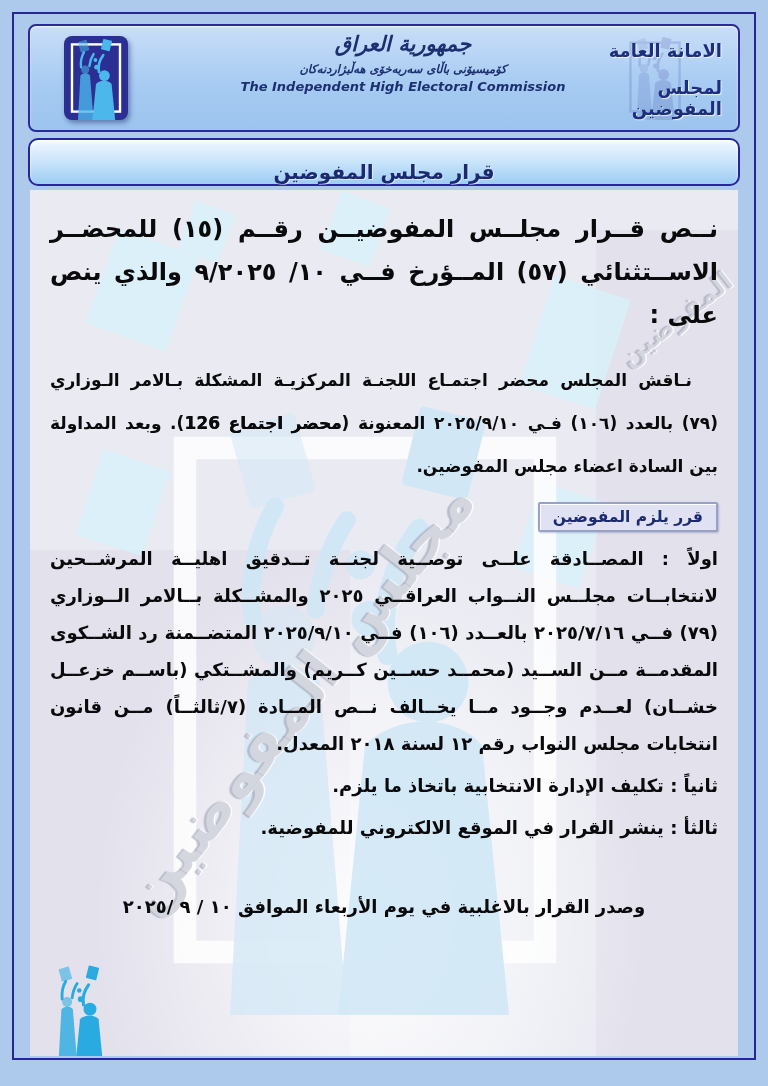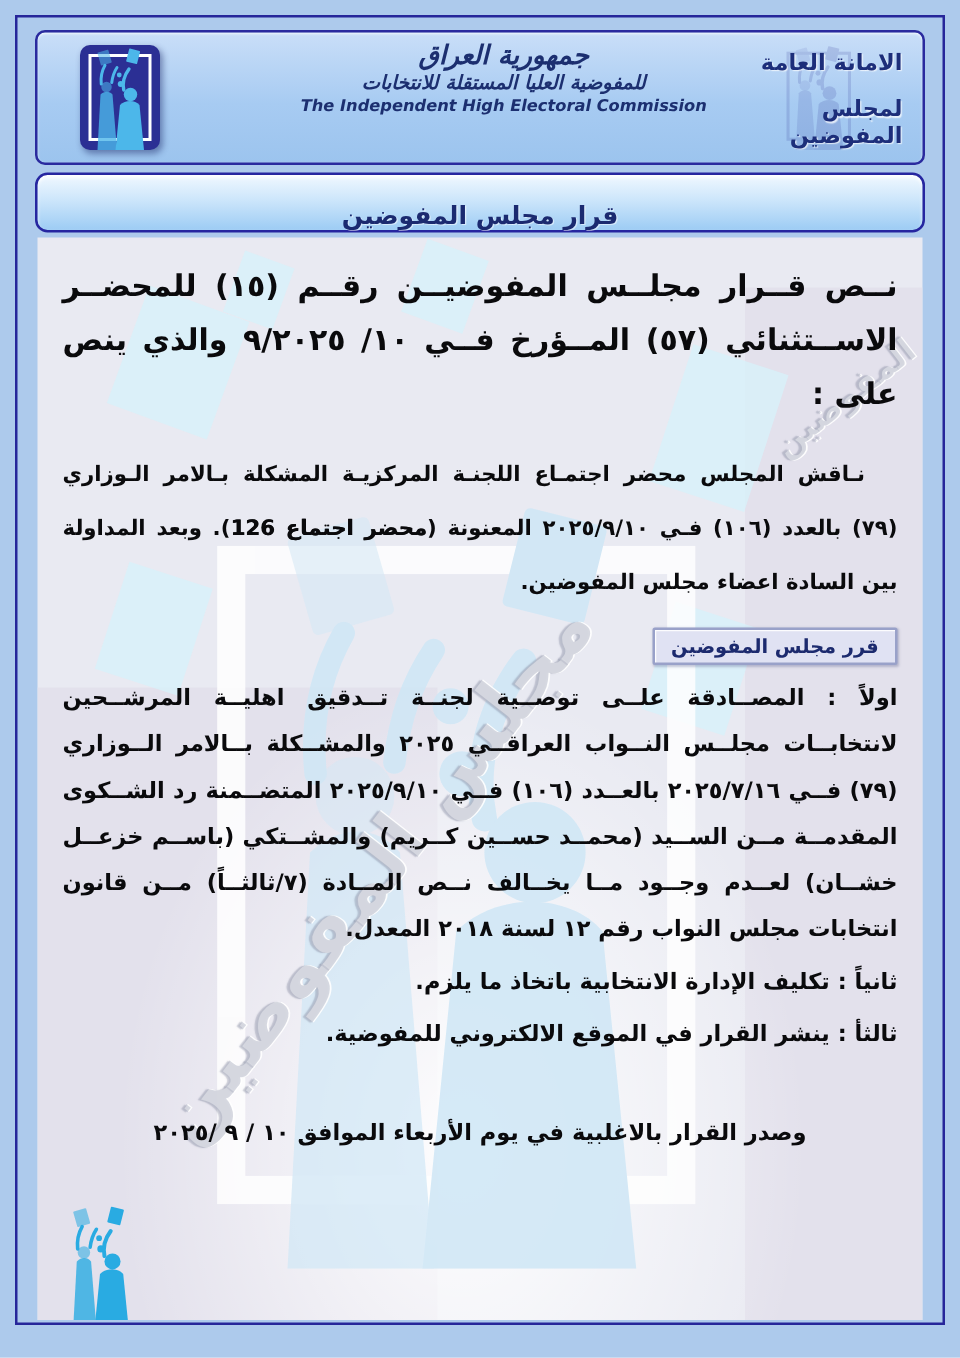--- a/index.html
+++ b/index.html
@@ -116,21 +116,21 @@
 <div class="header-band">
   <div class="logo-box">
     <svg viewBox="0 0 100 140">
       <rect x="10" y="14" width="80" height="112" fill="none" stroke="#ffffff" stroke-width="4"></rect>
       <use href="#ihec-figures" color="#4cb7ea"></use>
     </svg>
   </div>
 
   <div class="header-center">
     <div class="hc1">جمهورية العراق</div>
-    <div class="hc2">للمفوضية العليا المستقلة للانتخابات</div>
+    <div class="hc3">كۆميسيۆنى باڵاى سەربەخۆى هەڵبژاردنەكان</div>
     <div class="hc4">The Independent High Electoral Commission</div>
   </div>
 
   <svg class="header-right-wm" viewBox="0 0 100 140">
     <rect x="10" y="14" width="80" height="112" fill="none" stroke="#2b2f94" stroke-width="4"></rect>
     <use href="#ihec-figures" color="#2b2f94"></use>
   </svg>
 
   <div class="header-right">
     <div class="hr1">الامانة العامة</div>
@@ -158,21 +158,21 @@
     <use href="#ihec-figures" color="#cfe7f6"></use>
   </svg>
   <div class="wm wm-text wm-text-sm">مجلس المفوضين</div>
   <div class="wm wm-text wm-text-lg">مجلس المفوضين</div>
 
   <div class="doc-text">
     <p class="p1">نــص قــرار مجلــس المفوضيــن رقــم (١٥) للمحضــر الاســتثنائي (٥٧) المــؤرخ فــي ١٠/ ٩/٢٠٢٥ والذي ينص على :</p>
 
     <p class="p2"><span>نـاقش المجلس  محضر اجتمـاع اللجنـة المركزيـة المشكلة بـالامر الـوزاري (٧٩) بالعدد (١٠٦) فـي ٢٠٢٥/٩/١٠ المعنونة (</span><span class="xbold">محضر اجتماع 126</span><span>). وبعد المداولة بين السادة اعضاء مجلس المفوضين.</span></p>
 
-    <div class="badge">قرر مجلس المفوضين</div>
+    <div class="badge">قرر يلزم المفوضين</div>
 
     <div class="items">
       <div class="item"><span>اولاً :</span> <span>المصــادقة علــى توصــية لجنــة تــدقيق اهليــة المرشــحين لانتخابــات مجلــس النــواب العراقــي ٢٠٢٥ والمشــكلة بــالامر الــوزاري (٧٩) فــي ٢٠٢٥/٧/١٦ بالعــدد (١٠٦) فــي ٢٠٢٥/٩/١٠ المتضــمنة رد الشــكوى المقدمــة مــن الســيد (محمــد حســين كــريم) والمشــتكي (باســم خزعــل خشــان) لعــدم وجــود مــا يخــالف نــص المــادة (٧/ثالثــاً) مــن قانون انتخابات مجلس النواب رقم ١٢ لسنة ٢٠١٨ المعدل.</span></div>
       <div class="item"><span>ثانياً :</span> <span>تكليف الإدارة الانتخابية باتخاذ ما يلزم.</span></div>
       <div class="item"><span>ثالثأ :</span> <span>ينشر القرار في الموقع الالكتروني للمفوضية.</span></div>
     </div>
 
     <div class="closing">وصدر القرار بالاغلبية في يوم الأربعاء الموافق ١٠ / ٩ /٢٠٢٥</div>
   </div>
 

